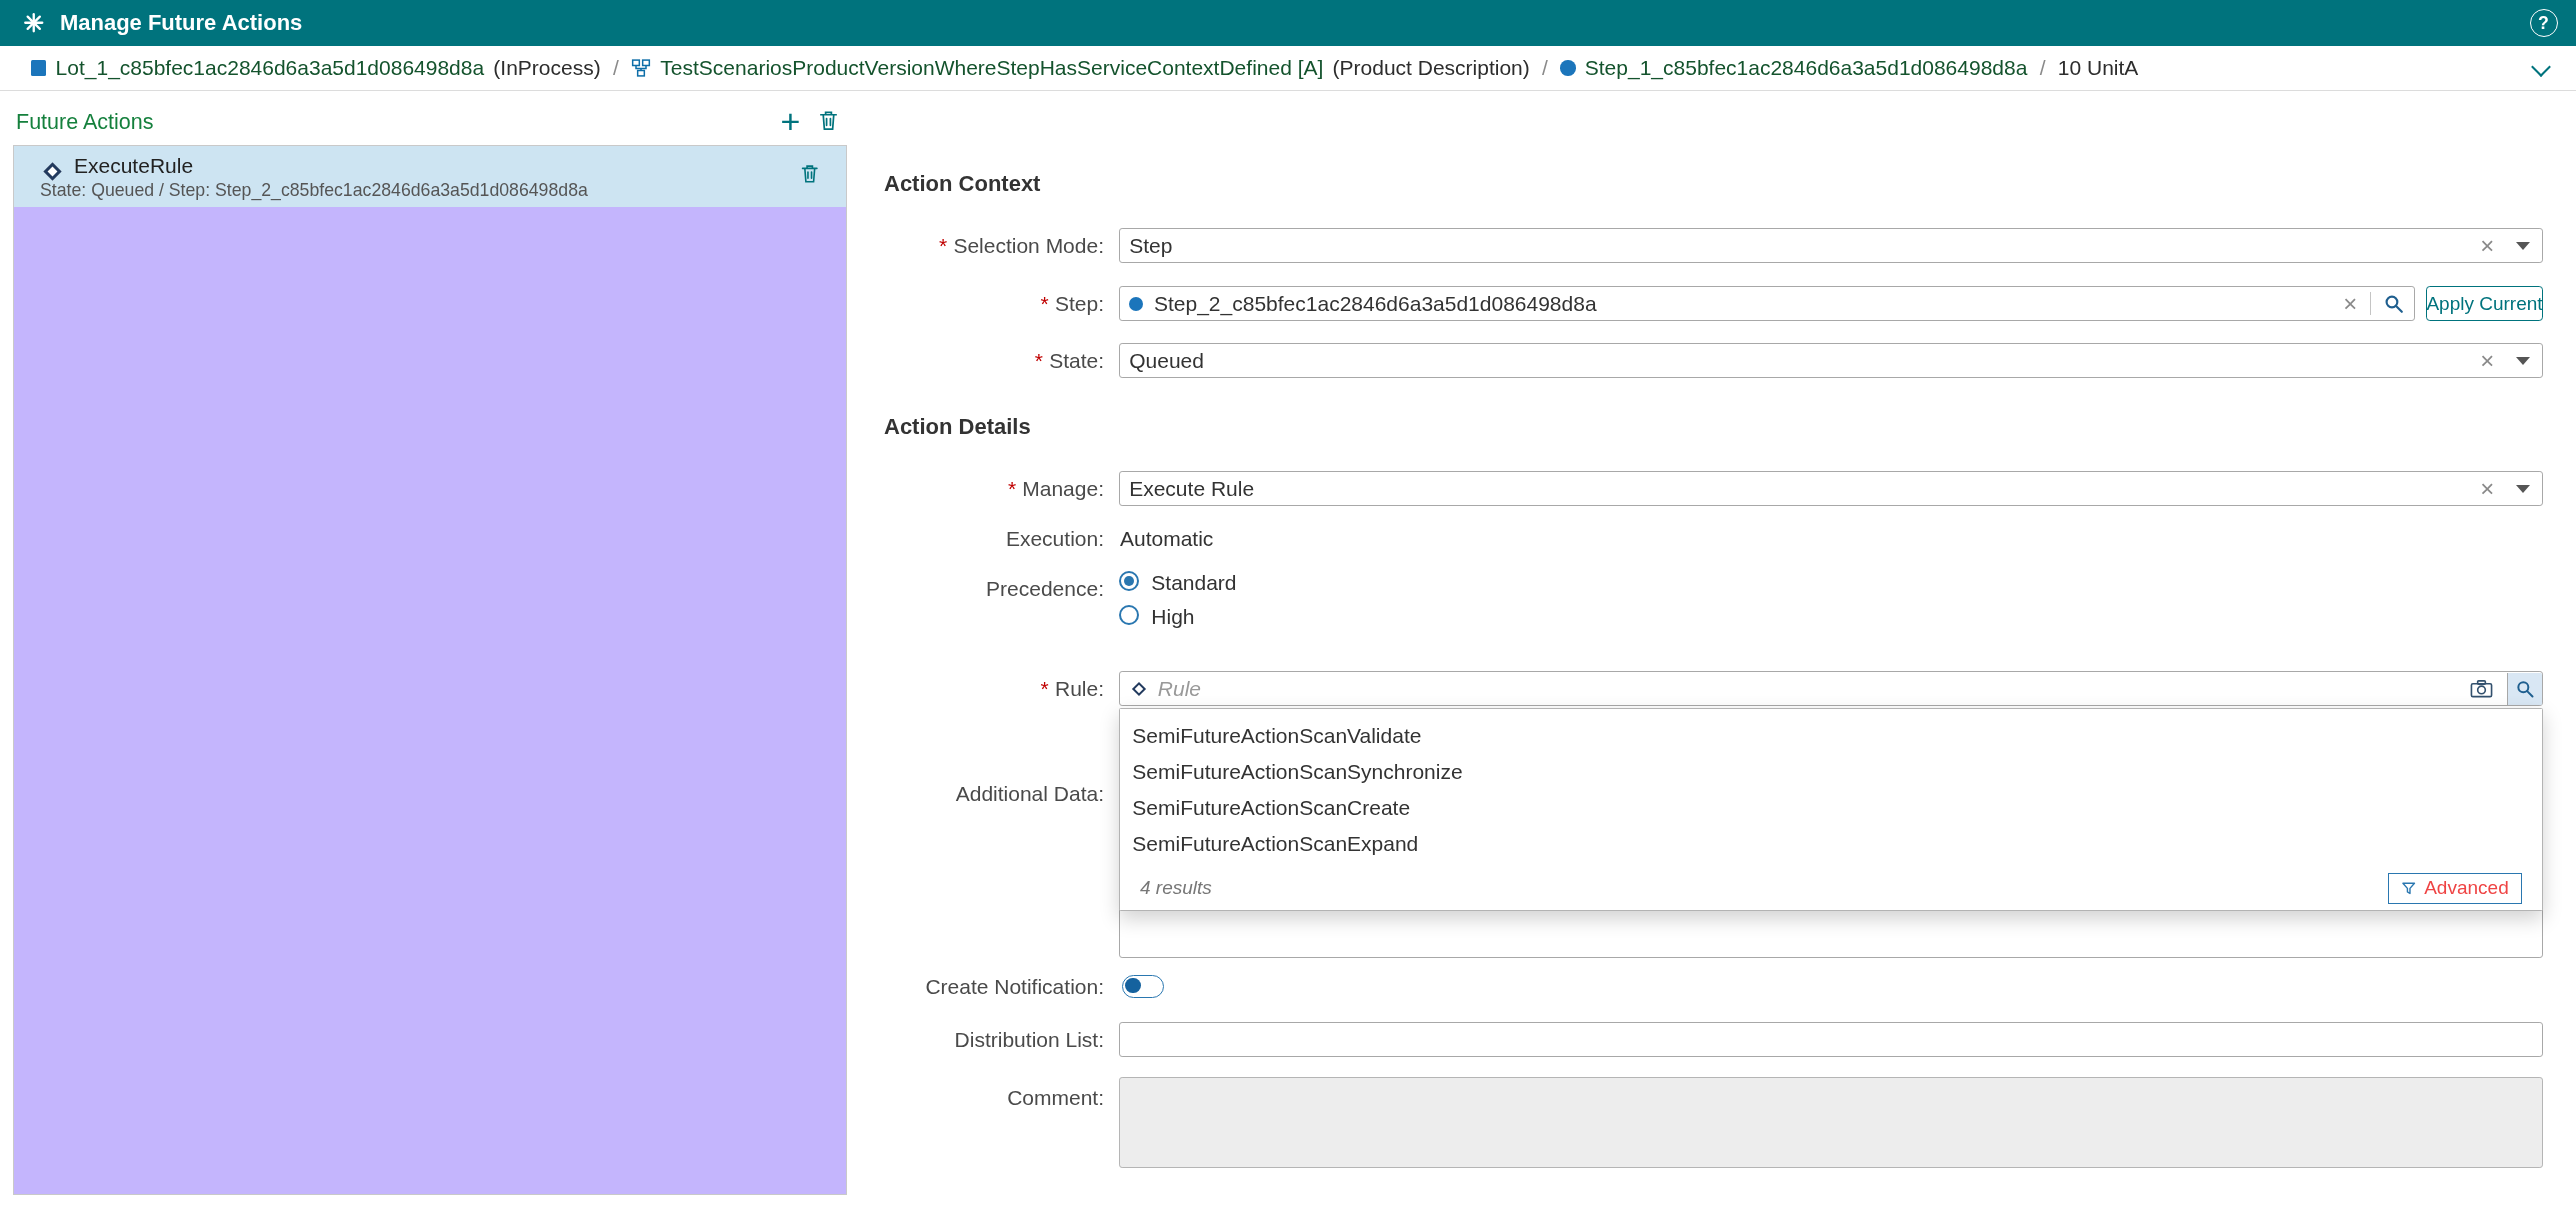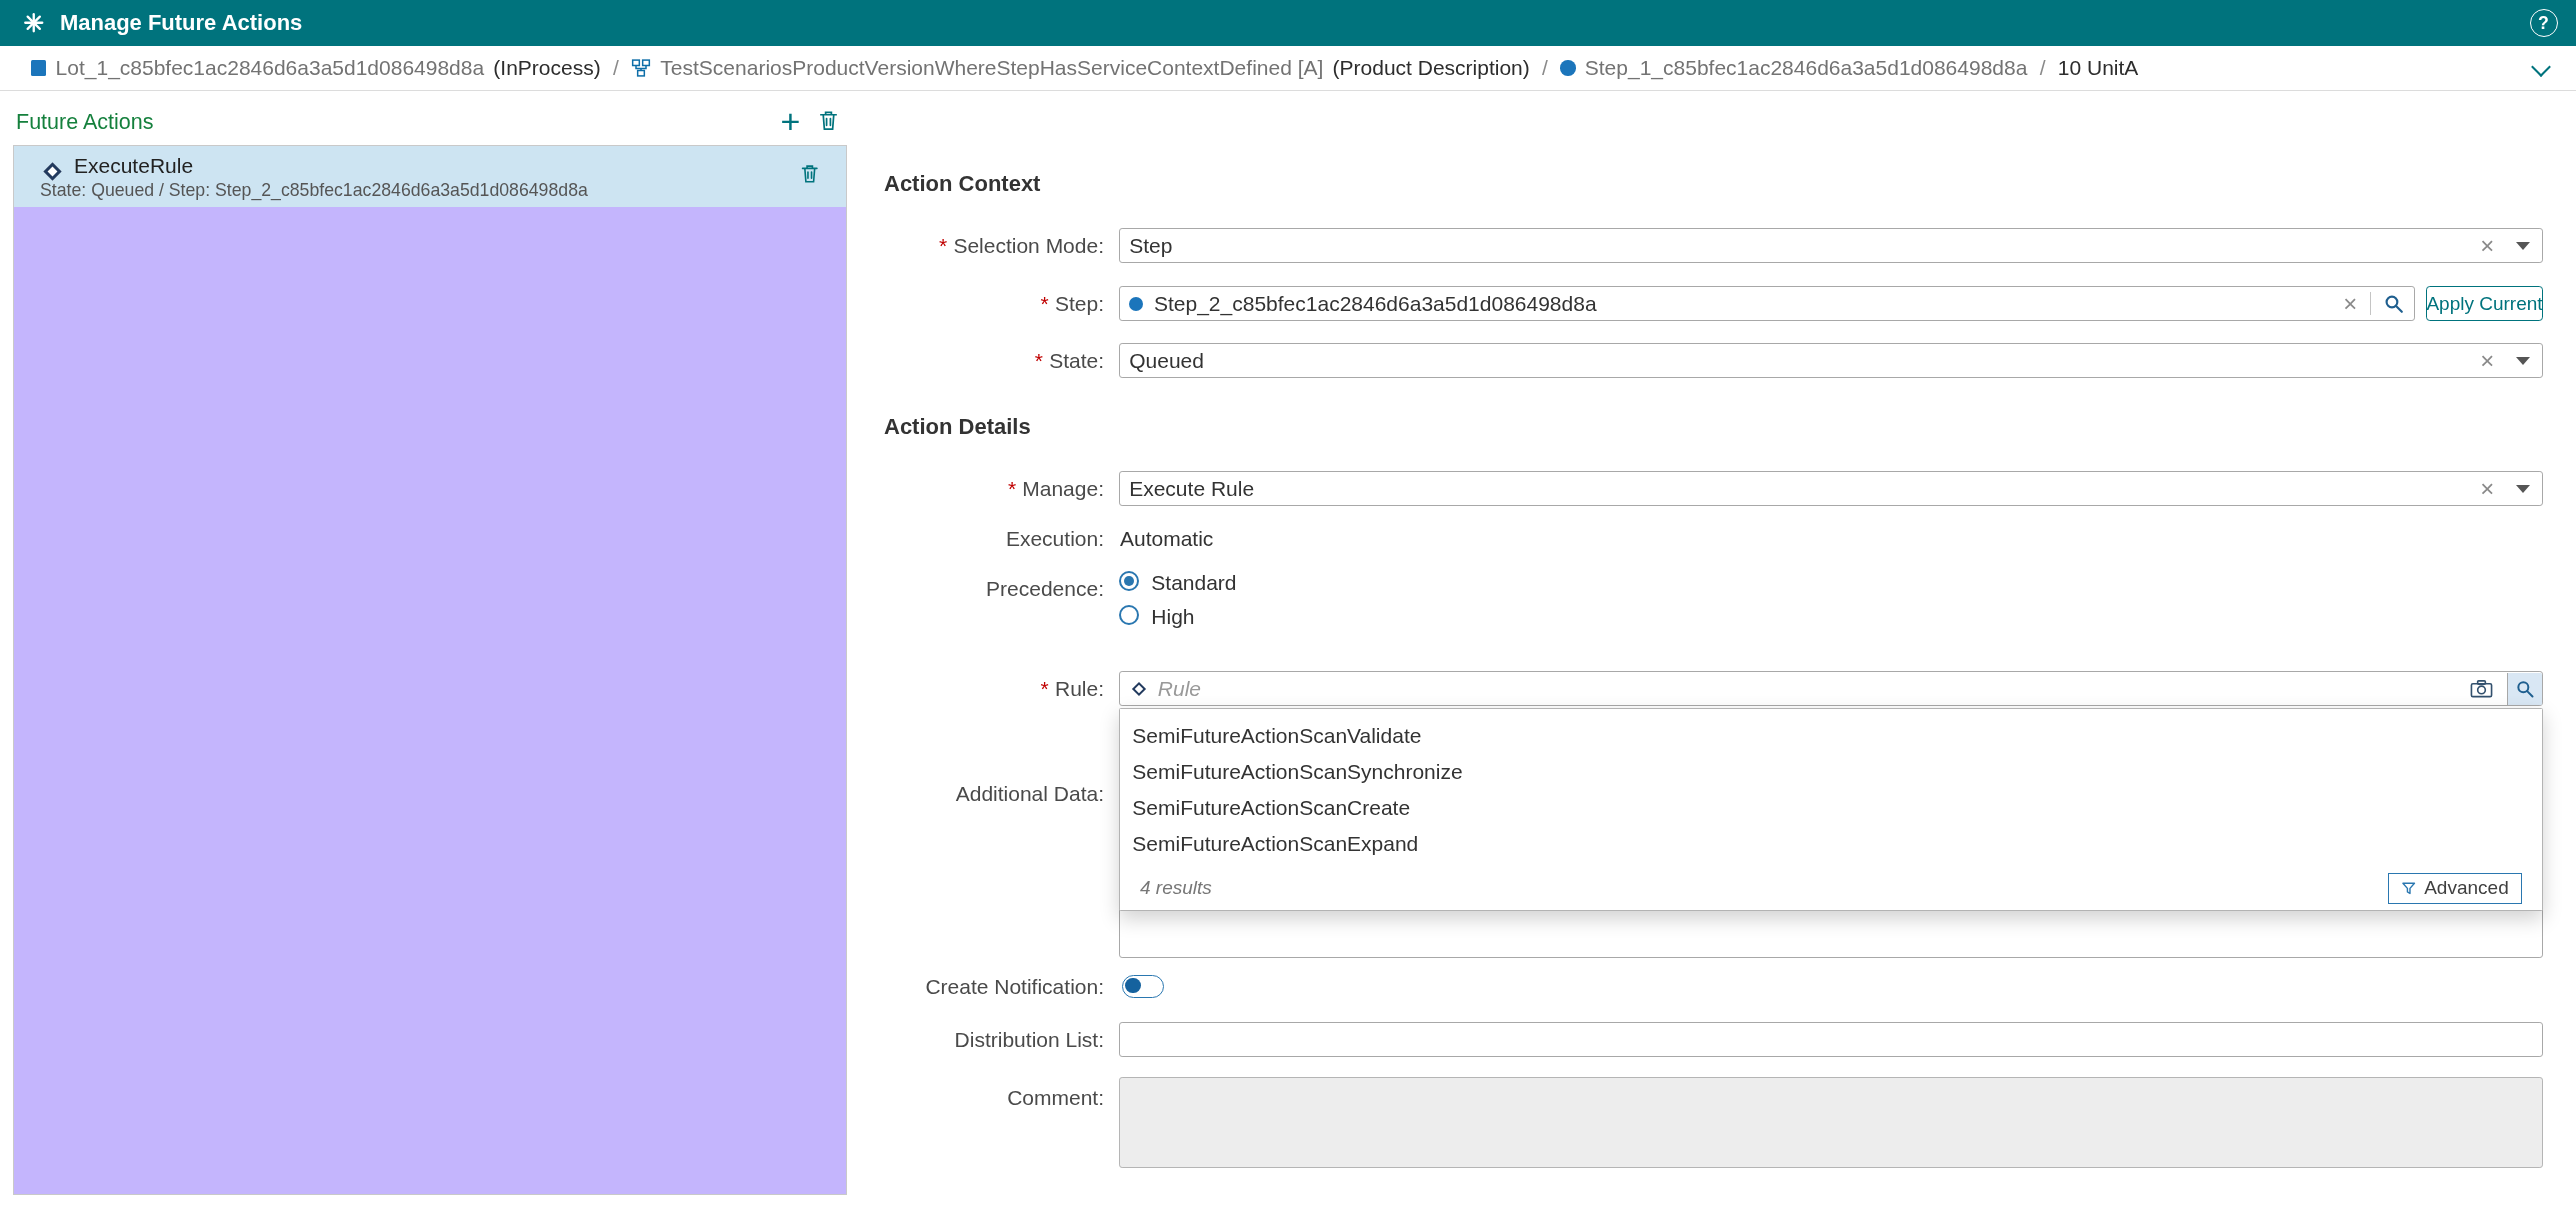--- a/index.html
+++ b/index.html
@@ -18,21 +18,21 @@
 
   
   .breadcrumb { position:absolute; top:46px; left:0; width:2576px; height:45px;
     background:#fff; border-bottom:1.5px solid #dcdcdc; display:flex;
     align-items:center; padding-left:31px; font-size:21px; white-space:nowrap; }
   .bc-icon-square { width:15.4px; height:15.4px; background:#1b75bb; border-radius:1.5px;
     margin-right:9.2px; flex:0 0 auto; }
   .bc-icon-dot { width:15.4px; height:15.4px; background:#1b75bb; border-radius:50%;
     margin-right:9.2px; flex:0 0 auto; }
   .bc-icon-flow { margin-right:9.2px; flex:0 0 auto; display:flex; }
-  .bc-link { color:#737373; text-decoration:none; cursor:pointer; }
+  .bc-link { color:#14532d; text-decoration:none; cursor:pointer; }
   .bc-suffix { margin-left:9.2px; color:#2d2d2d; }
   .bc-sep { margin:0 12.3px; color:#8a8a8a; }
   .bc-trailing { color:#2d2d2d; }
   .bc-collapse { position:absolute; right:28px; top:14px; width:14px; height:14px;
     border-right:2.3px solid #00737d; border-bottom:2.3px solid #00737d;
     transform:rotate(45deg); cursor:pointer; }
 
   
   .fa-title { position:absolute; left:16px; top:111px; height:23px; line-height:23px;
     font-size:21.5px; color:#15803d; }
@@ -107,21 +107,21 @@
   .ta-additional { position:absolute; left:1119px; top:727px; width:1424px; height:231px;
     border:1.5px solid #a8a8a8; border-radius:3.1px; background:#fff; z-index:5; }
   .dropdown { position:absolute; left:1119px; top:708px; width:1424px; z-index:20;
     background:#fff; border:1.5px solid #b3b3b3; border-radius:1.5px; padding-top:9.2px;
     box-shadow:0 7.7px 20px rgba(0,0,0,0.18); }
   .opt { height:36px; line-height:36px; padding:0 12.3px; font-size:21px; color:#333; cursor:pointer; }
   .dd-footer { display:flex; align-items:center; height:43px; padding:0 20px; margin-top:4.6px; }
   .results { font-style:italic; color:#777; font-size:19px; }
   .adv-btn { margin-left:auto; display:flex; align-items:center; gap:7.7px; height:31px;
     padding:0 12.3px; border:1.5px solid #2a77b0; border-radius:0; background:#fff;
-    color:#404040; font-size:19px; cursor:pointer; }
+    color:#ef4444; font-size:19px; cursor:pointer; }
 
   .toggle { position:absolute; left:1122px; top:975px; width:42px; height:23px;
     border:1.9px solid #2a77b0; border-radius:12.3px; background:#fff; cursor:pointer; }
   .knob { position:absolute; left:2.3px; top:1.9px; width:15.4px; height:15.4px;
     border-radius:50%; background:#15629e; }
 
   .ta-comment { position:absolute; left:1119px; top:1077px; width:1424px; height:91px;
     background:#ededed; border:1.5px solid #b5b5b5; border-radius:3.1px; }
 </style>
 </head>

